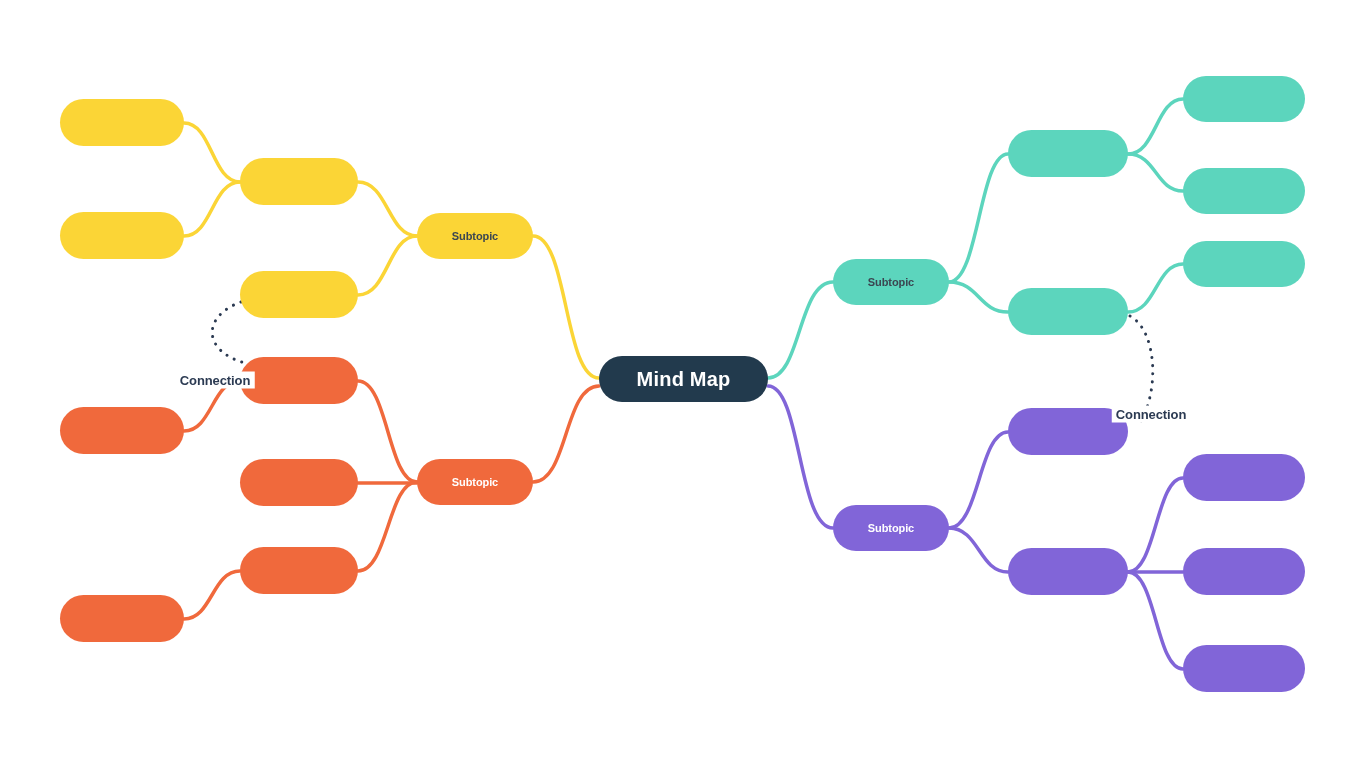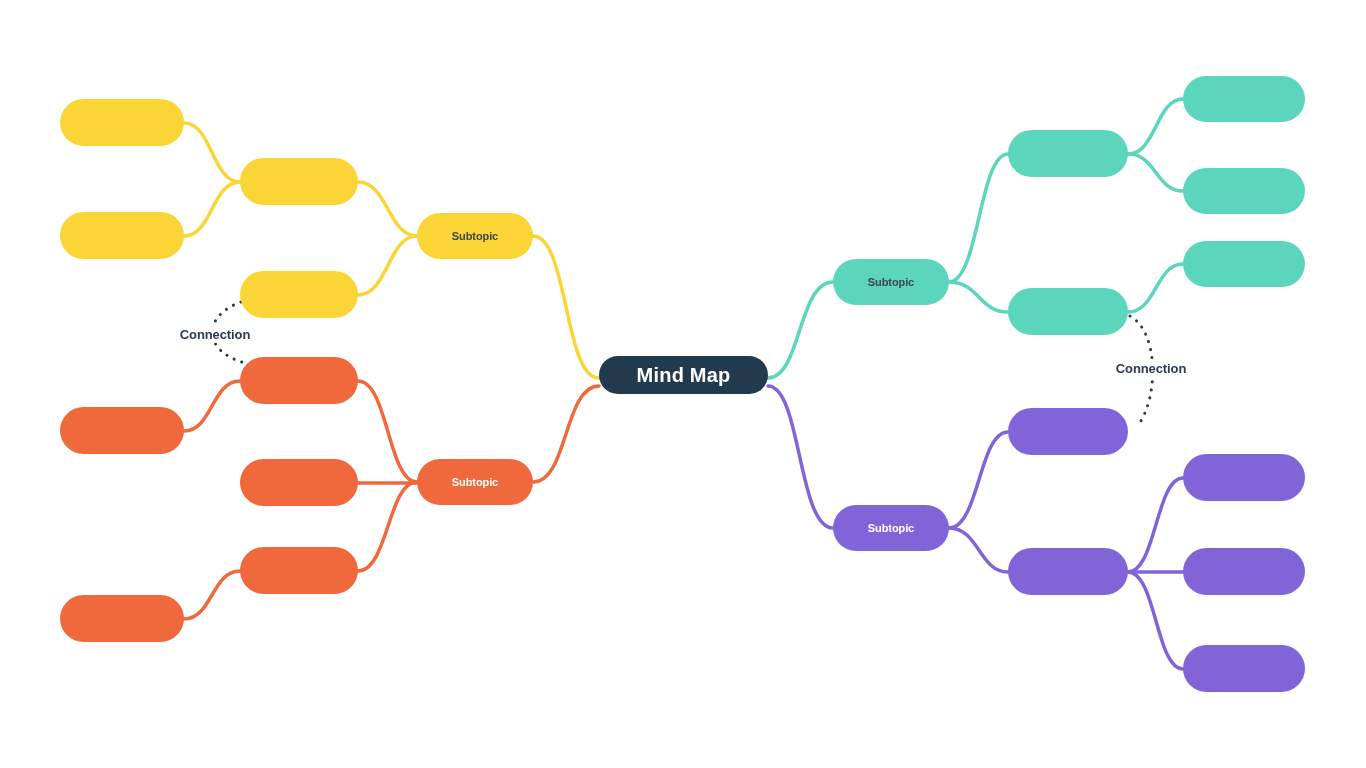--- a/index.html
+++ b/index.html
@@ -31,20 +31,21 @@
   .node.light-label{color:#ffffff;}
   .conn-label{
     position:absolute;
     transform:translate(-50%,-50%);
     background:#ffffff;
     padding:1px 4px;
     font-weight:700;font-size:13px;
     letter-spacing:-0.1px;
     white-space:nowrap;
     cursor:pointer;
+    margin-top:46px;
   }
 </style>
 </head>
 <body>
 
 <div class="canvas">
 
   <svg class="edges" width="1366" height="768" viewBox="0 0 1366 768" xmlns="http://www.w3.org/2000/svg">
 
     <path class="edge" d="M533,236 C568,236 564,378 599,378" stroke="#fbd536"></path>
@@ -71,21 +72,21 @@
     <path class="edge" d="M949,528 C979,528 979,432 1008,432" stroke="#8165d8"></path>
     <path class="edge" d="M949,528 C979,528 979,572 1008,572" stroke="#8165d8"></path>
     <path class="edge" d="M1128,572 C1156,572 1156,478 1183,478" stroke="#8165d8"></path>
     <path class="edge" d="M1128,572 L1183,572" stroke="#8165d8"></path>
     <path class="edge" d="M1128,572 C1156,572 1156,669 1183,669" stroke="#8165d8"></path>
 
     <path class="conn-path" d="M241,302 C202,316 202,351 245,363" stroke="#2b3a52"></path>
     <path class="conn-path" d="M1130,316 C1158,331 1160,396 1137,427" stroke="#2b3a52"></path>
   </svg>
 
-  <div class="node root light-label" style="left: 599px; top: 356px; width: 169px; height: 38px; background-color: rgb(34, 58, 77);">Mind Map</div>
+  <div class="node root light-label" style="left: 599px; top: 356px; width: 169px; height: 46px; background-color: rgb(34, 58, 77);">Mind Map</div>
 
   <div class="node" style="left: 417px; top: 213px; width: 116px; height: 46px; background-color: rgb(251, 213, 54);">Subtopic</div>
   <div class="node" style="left: 240px; top: 158px; width: 118px; height: 47px; background-color: rgb(251, 213, 54);"></div>
   <div class="node" style="left: 240px; top: 271px; width: 118px; height: 47px; background-color: rgb(251, 213, 54);"></div>
   <div class="node" style="left: 60px; top: 99px; width: 124px; height: 47px; background-color: rgb(251, 213, 54);"></div>
   <div class="node" style="left: 60px; top: 212px; width: 124px; height: 47px; background-color: rgb(251, 213, 54);"></div>
 
   <div class="node light-label" style="left: 417px; top: 459px; width: 116px; height: 46px; background-color: rgb(240, 105, 60);">Subtopic</div>
   <div class="node" style="left: 240px; top: 357px; width: 118px; height: 47px; background-color: rgb(240, 105, 60);"></div>
   <div class="node" style="left: 240px; top: 459px; width: 118px; height: 47px; background-color: rgb(240, 105, 60);"></div>

